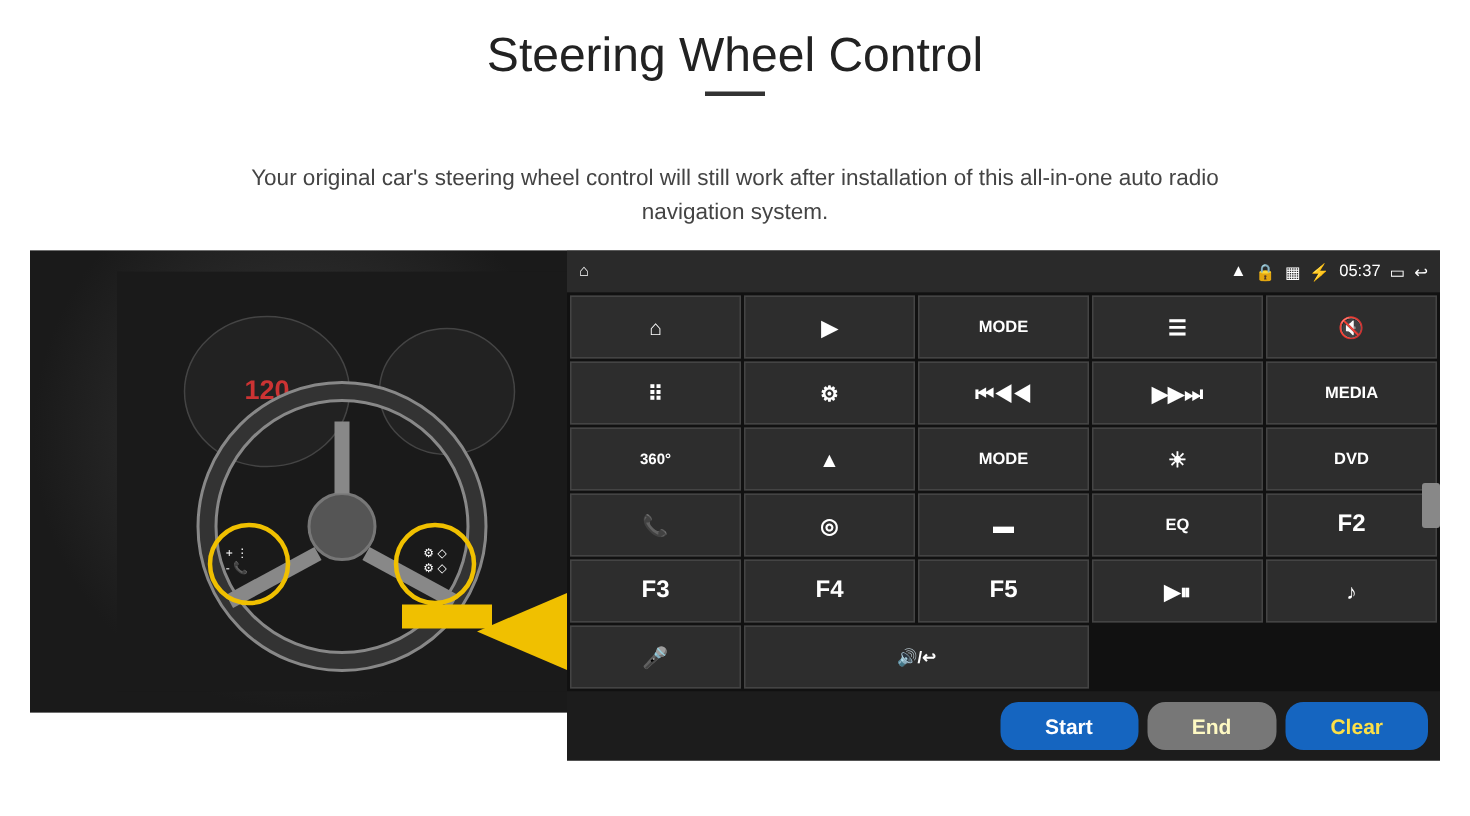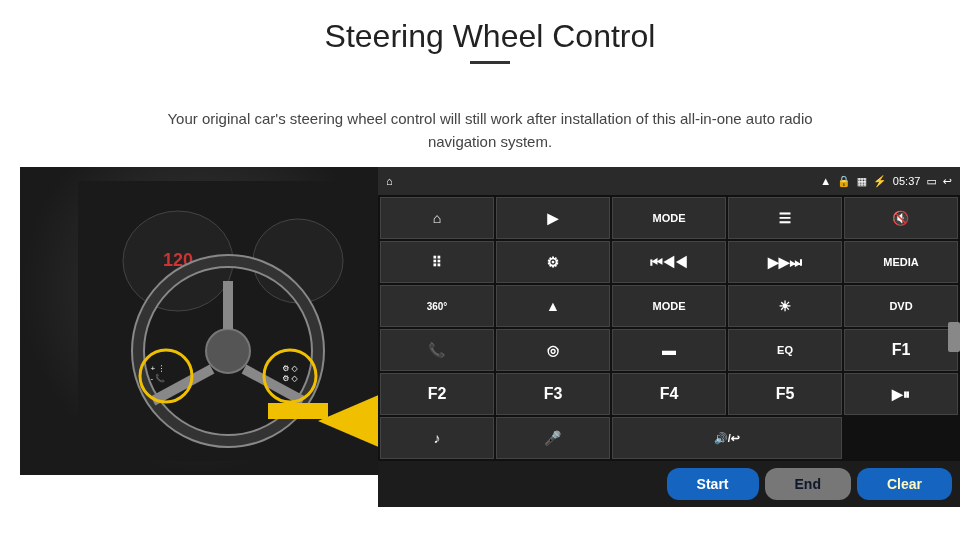--- a/index.html
+++ b/index.html
@@ -141,22 +141,22 @@
       height: 32px;
       padding: 0 30px;
       border: none;
       border-radius: 12px;
       font-size: 14px;
       font-weight: bold;
       cursor: pointer;
     }
 
     .btn-start { background: #1565c0; color: #fff; }
-    .btn-end { background: #777; color: #0f172a; }
-    .btn-clear { background: #1565c0; color: #fef9c3; }
+    .btn-end { background: #777; color: #fef9c3; }
+    .btn-clear { background: #1565c0; color: #fde047; }
 
     
     .scroll-handle {
       position: absolute;
       right: 0;
       top: 50%;
       transform: translateY(-50%);
       width: 12px;
       height: 30px;
       background: #888;
@@ -245,21 +245,20 @@
         <div class="btn" style="font-size:10px;">360°</div>
         <div class="btn icon-btn">▲</div>
         <div class="btn">MODE</div>
         <div class="btn icon-btn">☀</div>
         <div class="btn">DVD</div>
 
         <div class="btn icon-btn">📞</div>
         <div class="btn icon-btn">◎</div>
         <div class="btn icon-btn">▬</div>
         <div class="btn">EQ</div>
-        <div class="btn" style="font-size:16px;font-weight:bold;">F1</div>
 
         <div class="btn" style="font-size:16px;font-weight:bold;">F2</div>
         <div class="btn" style="font-size:16px;font-weight:bold;">F3</div>
         <div class="btn" style="font-size:16px;font-weight:bold;">F4</div>
         <div class="btn" style="font-size:16px;font-weight:bold;">F5</div>
         <div class="btn icon-btn">▶⏸</div>
 
         <div class="btn icon-btn">♪</div>
         <div class="btn icon-btn">🎤</div>
         <div class="btn icon-btn" style="grid-column: span 2; font-size:11px;">🔊/↩</div>

